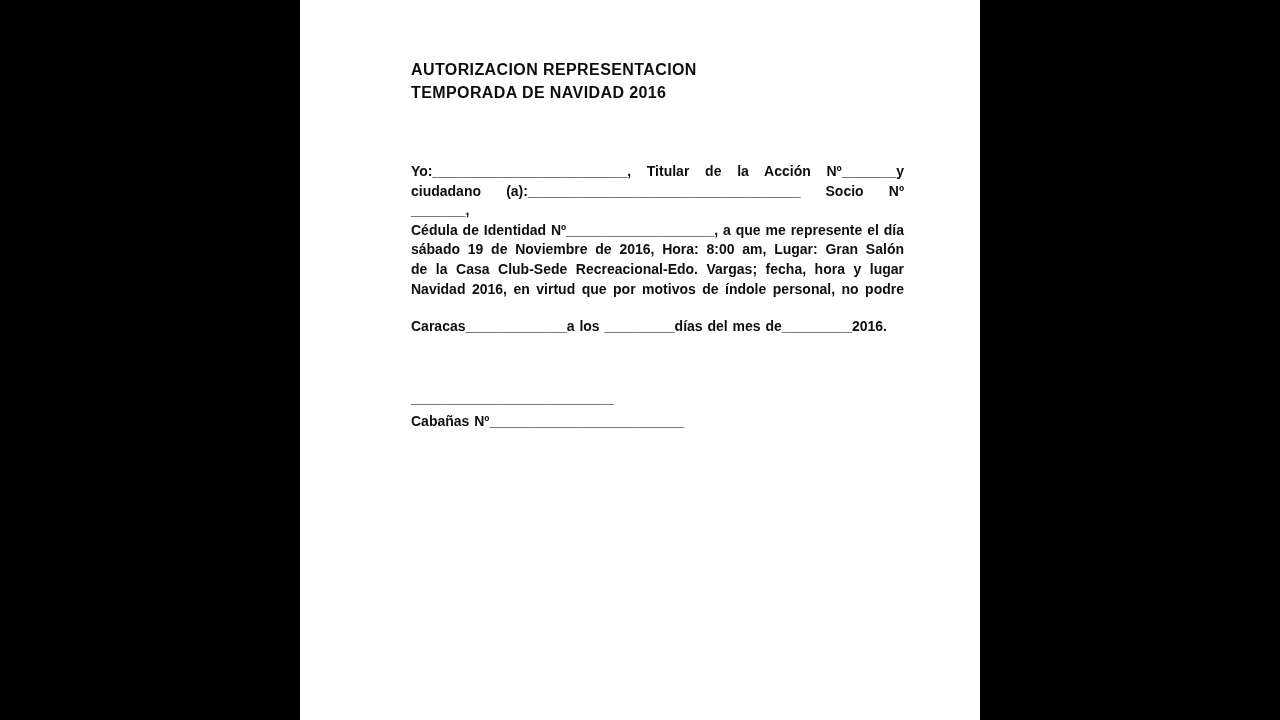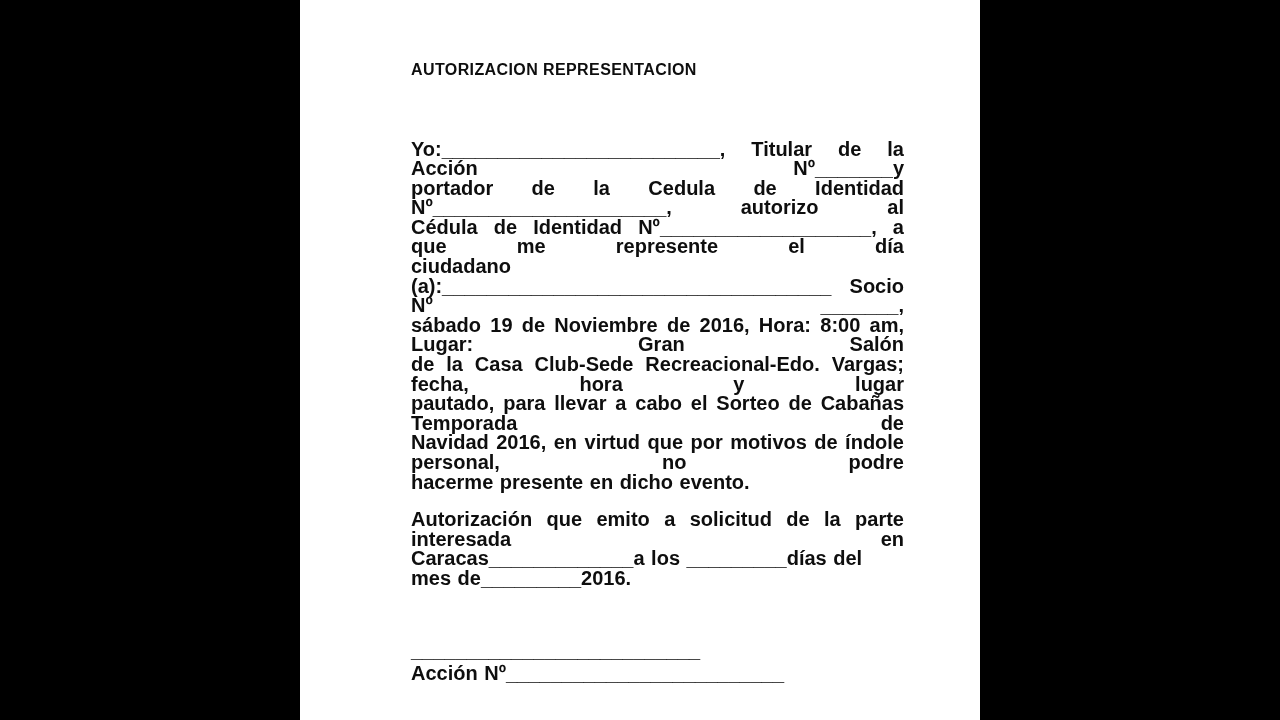--- a/index.html
+++ b/index.html
@@ -33,21 +33,21 @@
     font-weight: 700;
     margin-top: 32px;
   }
   .title-block {
     text-align: center;
     font-size: 16px;
     line-height: 22.5px;
     letter-spacing: 0.4px;
   }
   .body-text {
-    font-size: 20px;
+    font-size: 14px;
     line-height: 19.6px;
     word-spacing: 1px;
   }
   .para1 { margin-top: 58px; }
   .para2 { margin-top: 18px; }
   .closing { margin-top: 40px; }
   .sig-block { margin-top: 50px; line-height: 23px; }
   .jline {
     text-align: justify;
     text-align-last: justify;
@@ -56,40 +56,37 @@
 </style>
 </head>
 <body style="background: rgb(0, 0, 0);">
 
 <div class="stage">
   <div class="paper" style="background: rgb(255, 255, 255);">
     <div class="content" style="color: rgb(14, 14, 14);">
 
       <div class="title-block">
         <div class="line">AUTORIZACION REPRESENTACION</div>
+        <div class="line">TEMPORADA DE NAVIDAD 2016</div>
       </div>
 
       <div class="body-text para1">
         <div class="jline">Yo:_________________________, Titular de la Acción Nº_______y</div>
-        <div class="jline">portador de la Cedula de Identidad Nº_____________________, autorizo al</div>
+        <div class="jline">ciudadano (a):___________________________________ Socio Nº _______,</div>
         <div class="jline">Cédula de Identidad Nº___________________, a que me represente el día</div>
-        <div class="jline">ciudadano (a):___________________________________ Socio Nº _______,</div>
         <div class="jline">sábado 19 de Noviembre de 2016, Hora: 8:00 am, Lugar: Gran Salón</div>
         <div class="jline">de la Casa Club-Sede Recreacional-Edo. Vargas; fecha, hora y lugar</div>
-        <div class="jline">pautado, para llevar a cabo el Sorteo de Cabañas Temporada de</div>
         <div class="jline">Navidad 2016, en virtud que por motivos de índole personal, no podre</div>
-        <div class="line">hacerme presente en dicho evento.</div>
       </div>
 
       <div class="body-text para2">
-        <div class="jline">Autorización que emito a solicitud de la parte interesada en</div>
         <div class="line">Caracas_____________a los _________días del mes de_________2016.</div>
       </div>
 
 
       <div class="body-text sig-block">
         <div class="line">__________________________</div>
-        <div class="line">Acción Nº_________________________</div>
+        <div class="line">Cabañas Nº_________________________</div>
       </div>
 
     </div>
   </div>
 </div>
 
 </body></html>

